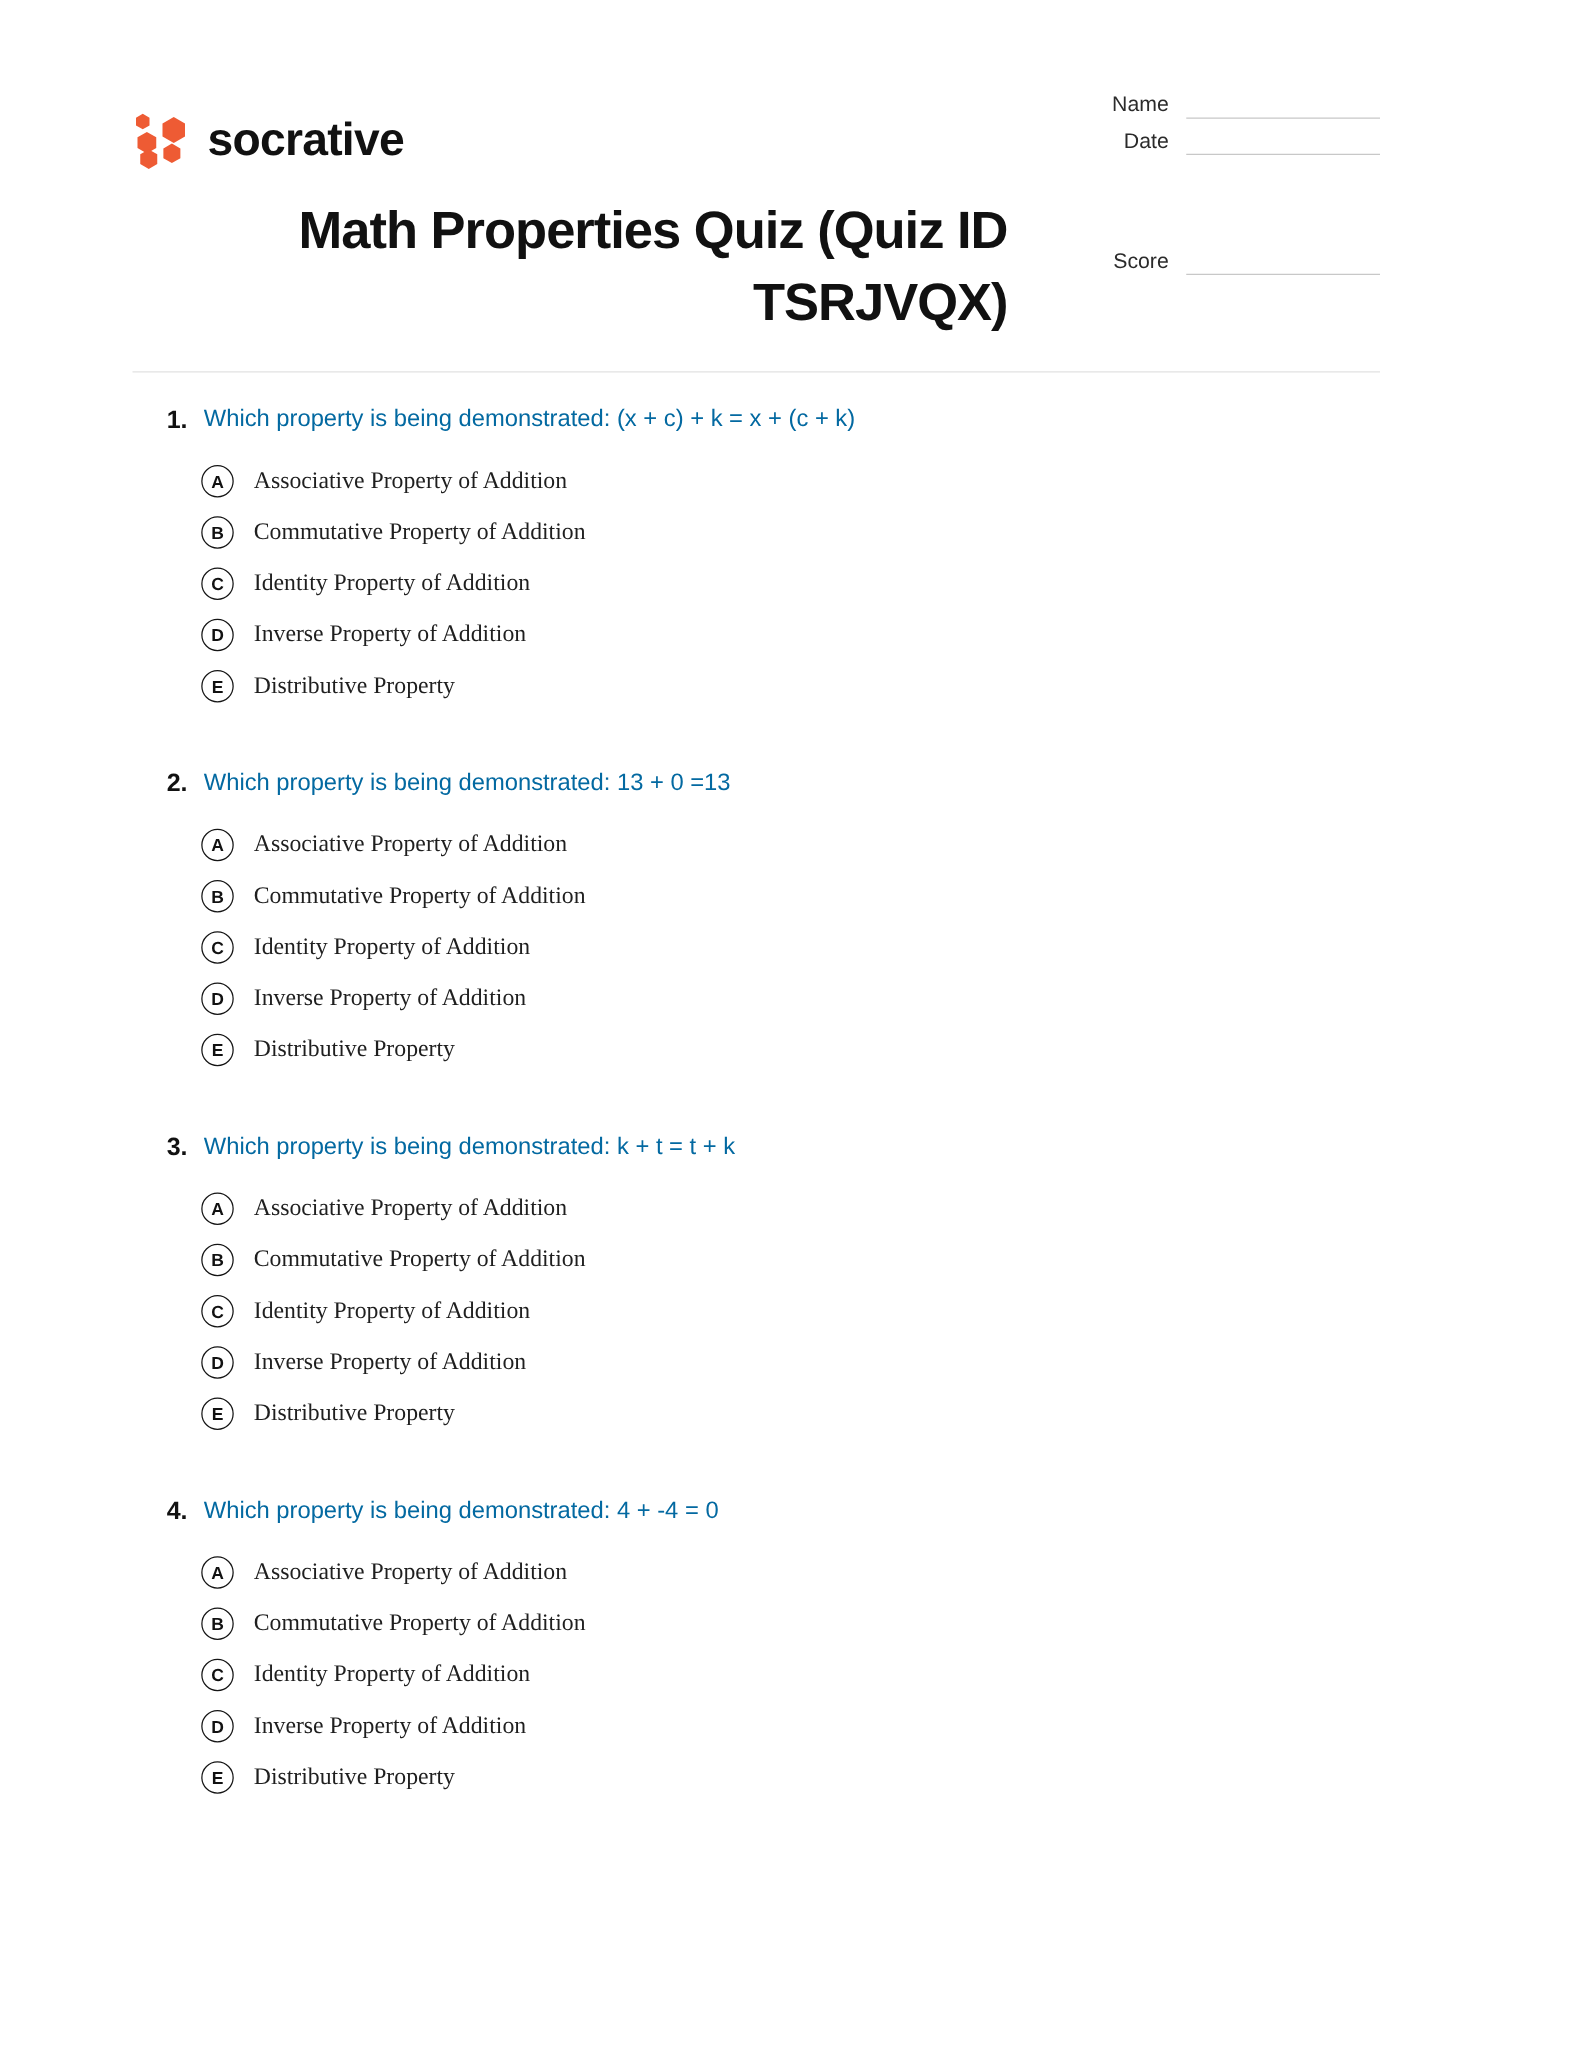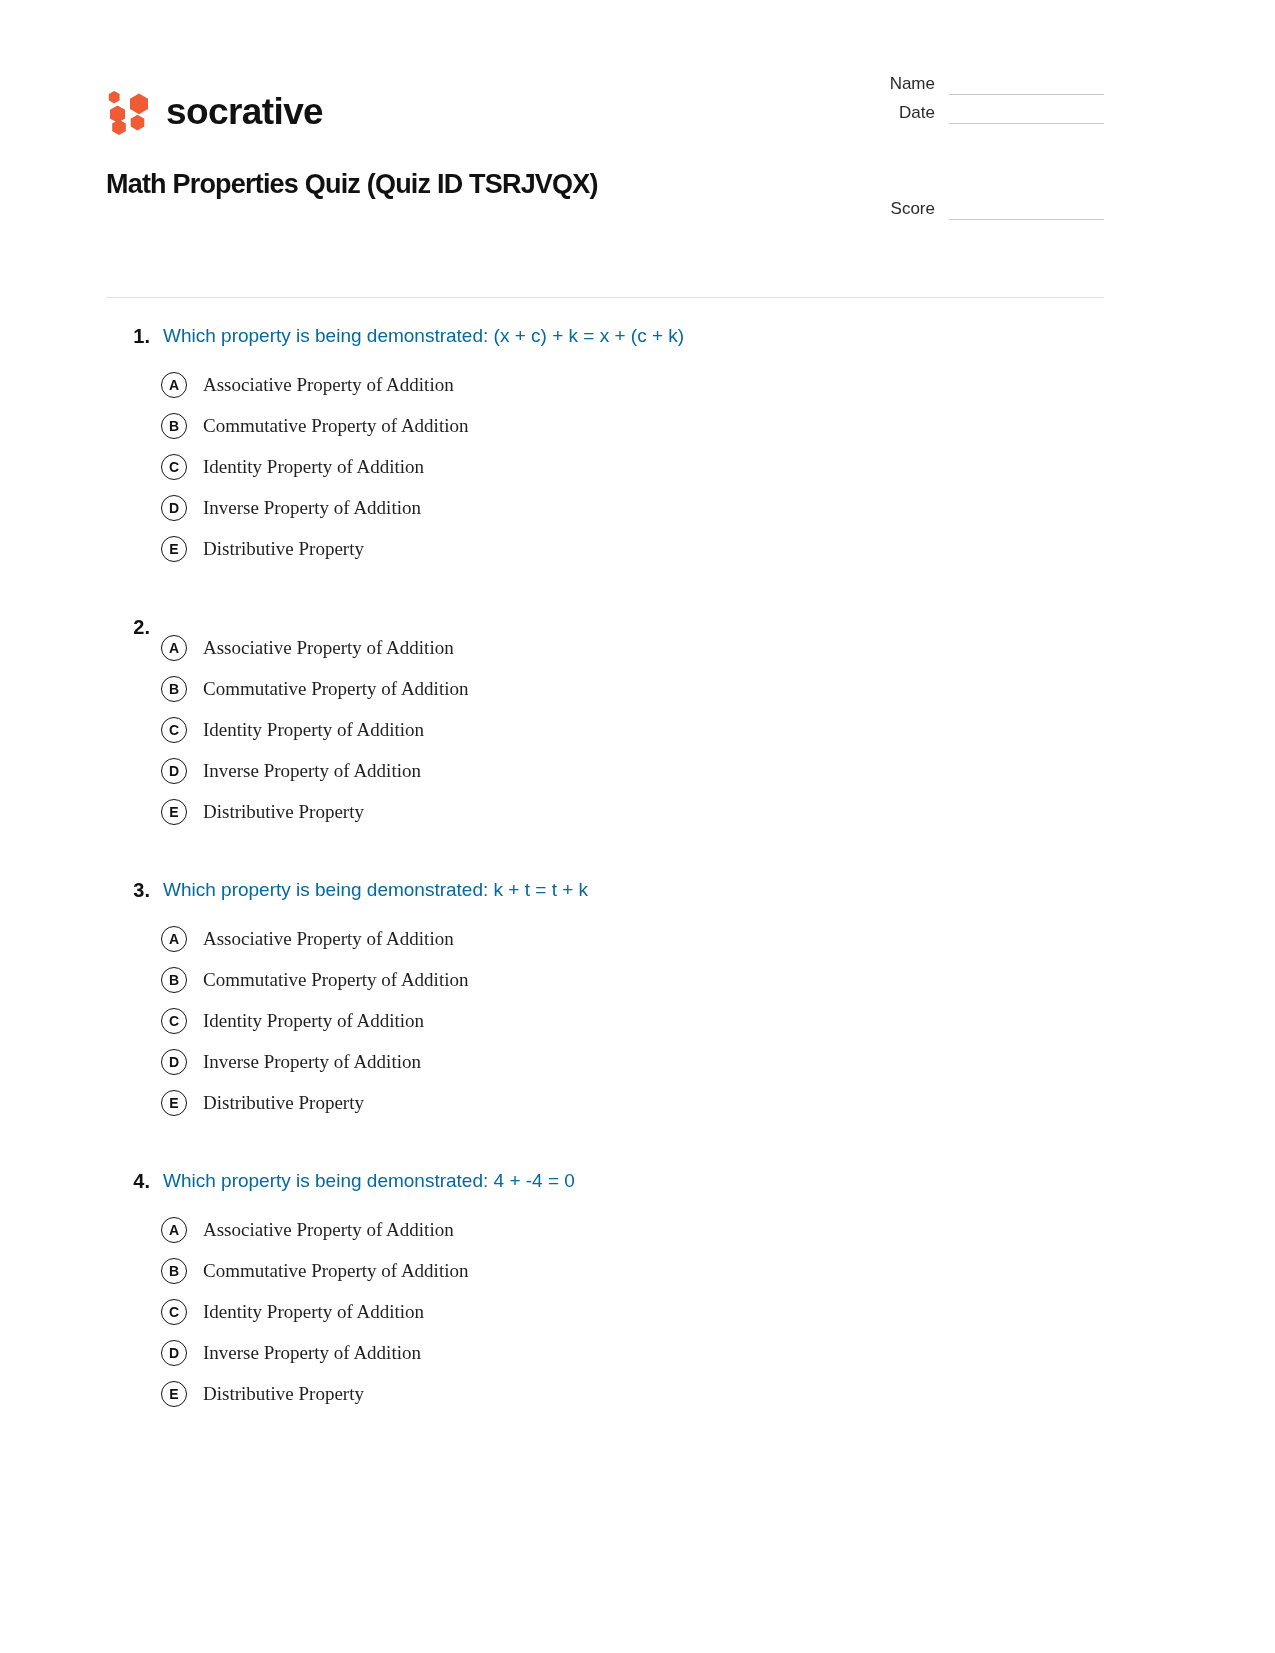--- a/index.html
+++ b/index.html
@@ -79,26 +79,27 @@
     border-bottom: 1px solid #c8c8c8;
     height: 20px;
   }
 
   
   .quiz-title {
     position: absolute;
     left: 106px;
     top: 155px;
     width: 700px;
-    font-size: 27px;
+    font-size: 42px;
     font-weight: 700;
     line-height: 58px;
     letter-spacing: -0.8px;
     color: #111111;
     margin: 0;
+    text-align: right;
   }
 
   
   .divider {
     position: absolute;
     left: 106px;
     top: 297px;
     width: 998px;
     height: 1px;
     background: #e2e2e2;
@@ -238,20 +239,21 @@
       </div>
       <div class="option-row">
         <span class="option-bubble">E</span>
         <span class="option-label">Distributive Property</span>
       </div>
     </div>
 
     <div class="question-block">
       <div class="question-head">
         <span class="question-number">2.</span>
+        <span class="question-text">Which property is being demonstrated: 13 + 0 =13</span>
       </div>
       <div class="option-row">
         <span class="option-bubble">A</span>
         <span class="option-label">Associative Property of Addition</span>
       </div>
       <div class="option-row">
         <span class="option-bubble">B</span>
         <span class="option-label">Commutative Property of Addition</span>
       </div>
       <div class="option-row">

